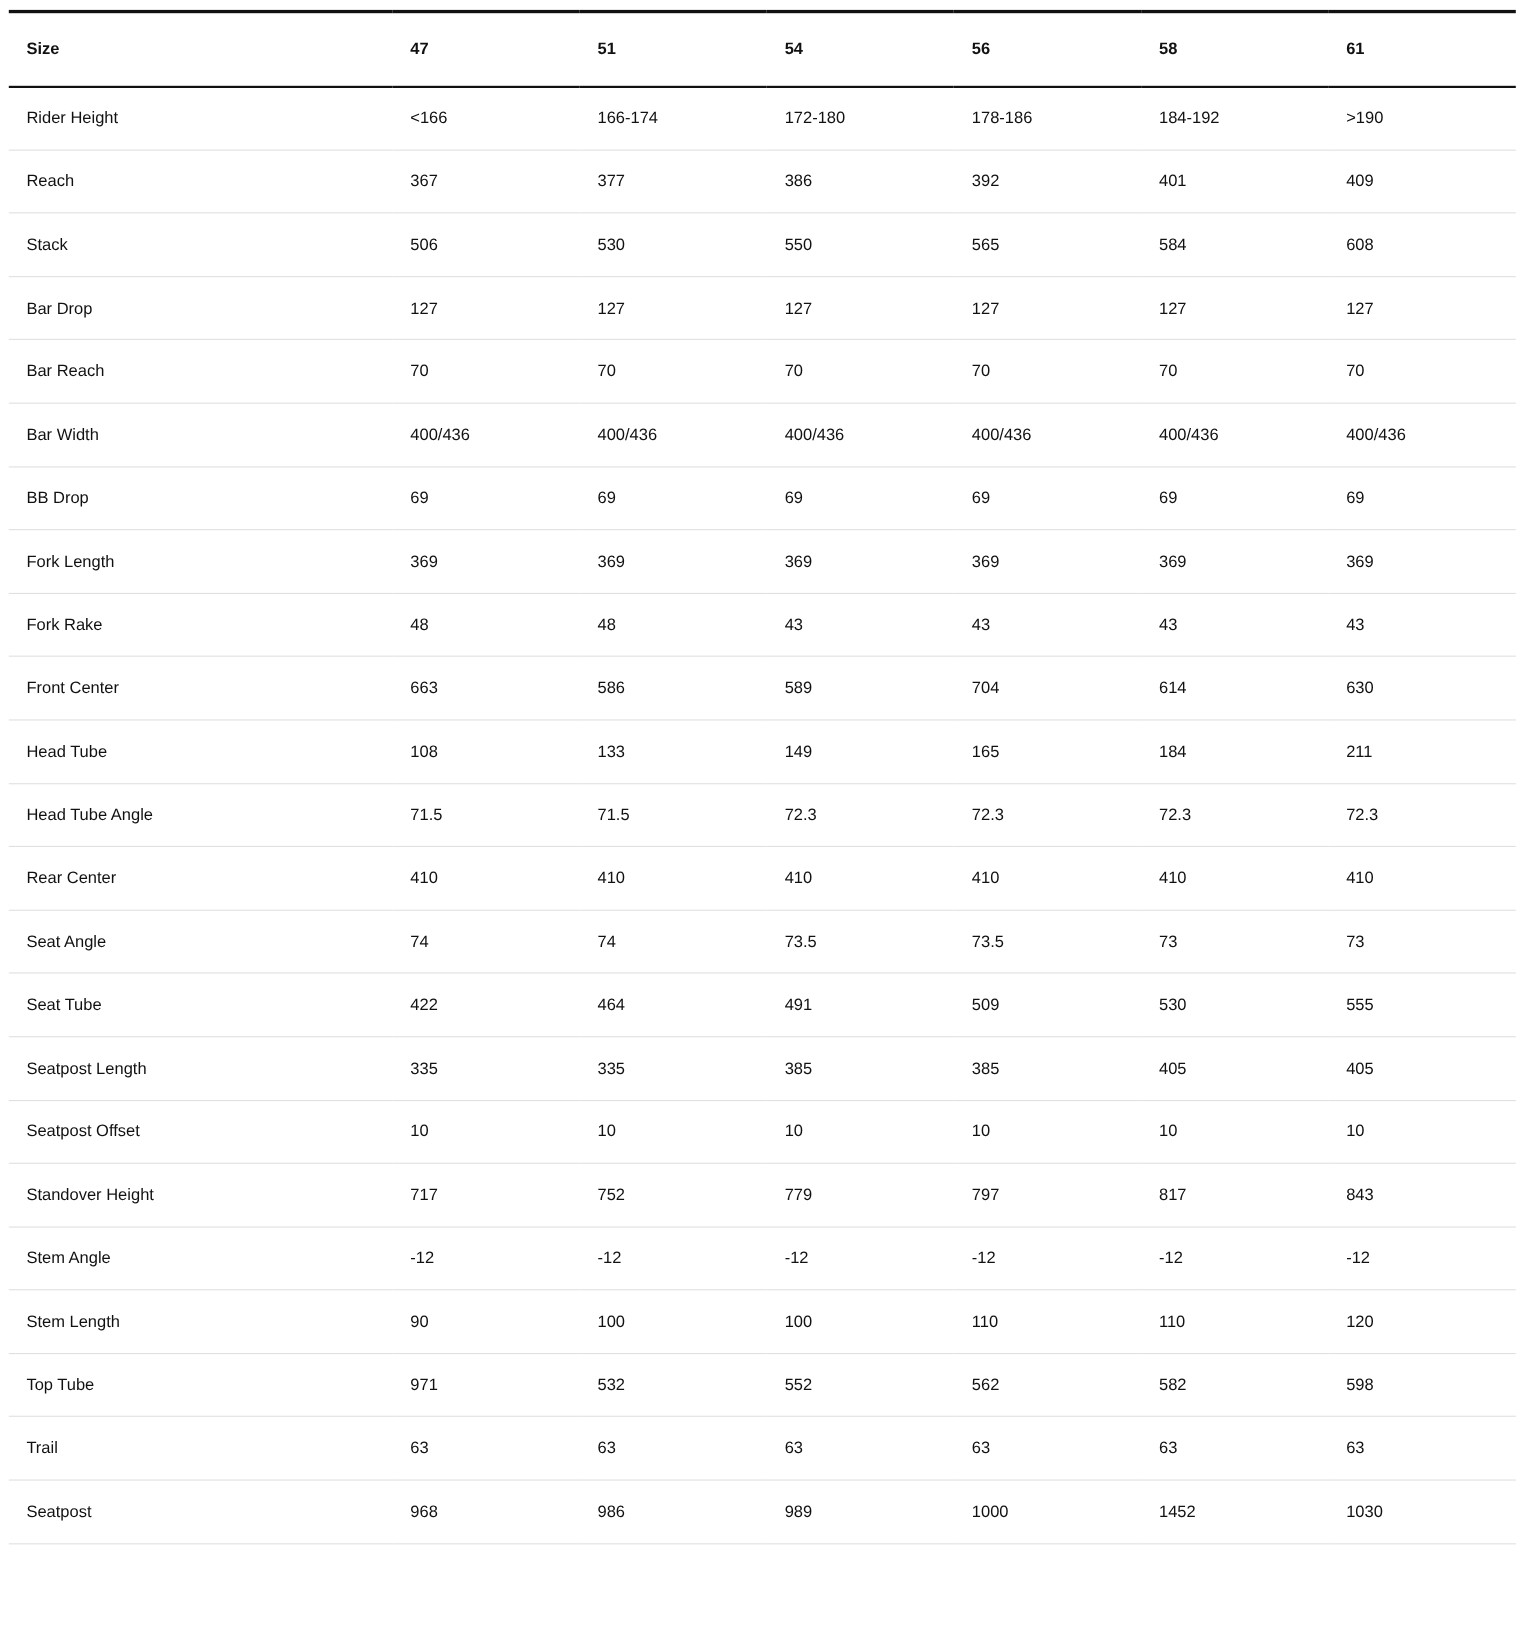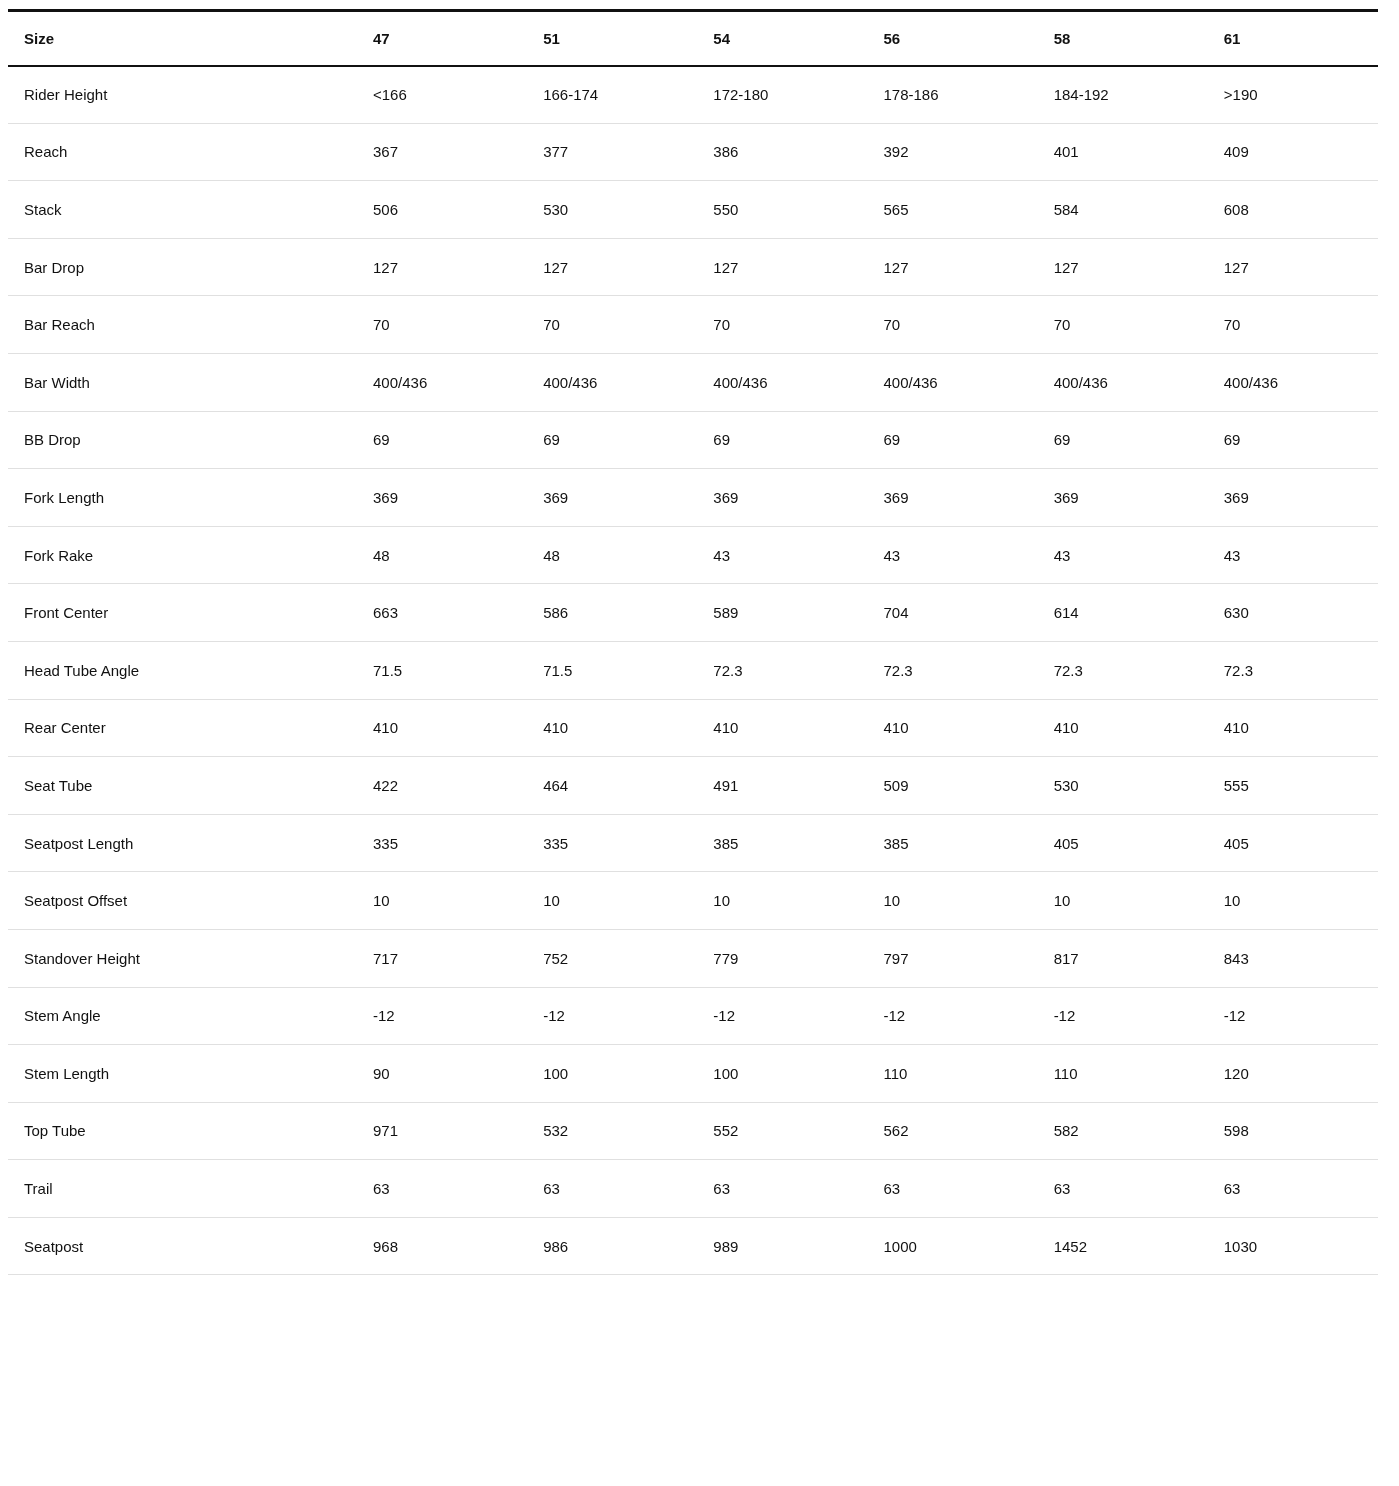--- a/index.html
+++ b/index.html
@@ -18,21 +18,21 @@
     border-collapse: collapse;
     table-layout: fixed;
     width: 1370px;
     border-top: 3px solid #111111;
   }
   col.label-col { width: 349px; }
   thead th {
     text-align: left;
     font-weight: 700;
     font-size: 15px;
-    height: 55px;
+    height: 68px;
     vertical-align: middle;
     padding: 0 0 0 16px;
     border-bottom: 2px solid #111111;
     white-space: nowrap;
   }
   tbody td {
     text-align: left;
     font-weight: 400;
     font-size: 15px;
     height: 57.6px;
@@ -152,36 +152,54 @@
         <tr>
           <td>Front Center</td>
           <td>663</td>
           <td>586</td>
           <td>589</td>
           <td>704</td>
           <td>614</td>
           <td>630</td>
         </tr>
         <tr>
+          <td>Head Tube</td>
+          <td>108</td>
+          <td>133</td>
+          <td>149</td>
+          <td>165</td>
+          <td>184</td>
+          <td>211</td>
+        </tr>
+        <tr>
           <td>Head Tube Angle</td>
           <td>71.5</td>
           <td>71.5</td>
           <td>72.3</td>
           <td>72.3</td>
           <td>72.3</td>
           <td>72.3</td>
         </tr>
         <tr>
           <td>Rear Center</td>
           <td>410</td>
           <td>410</td>
           <td>410</td>
           <td>410</td>
           <td>410</td>
           <td>410</td>
+        </tr>
+        <tr>
+          <td>Seat Angle</td>
+          <td>74</td>
+          <td>74</td>
+          <td>73.5</td>
+          <td>73.5</td>
+          <td>73</td>
+          <td>73</td>
         </tr>
         <tr>
           <td>Seat Tube</td>
           <td>422</td>
           <td>464</td>
           <td>491</td>
           <td>509</td>
           <td>530</td>
           <td>555</td>
         </tr>

